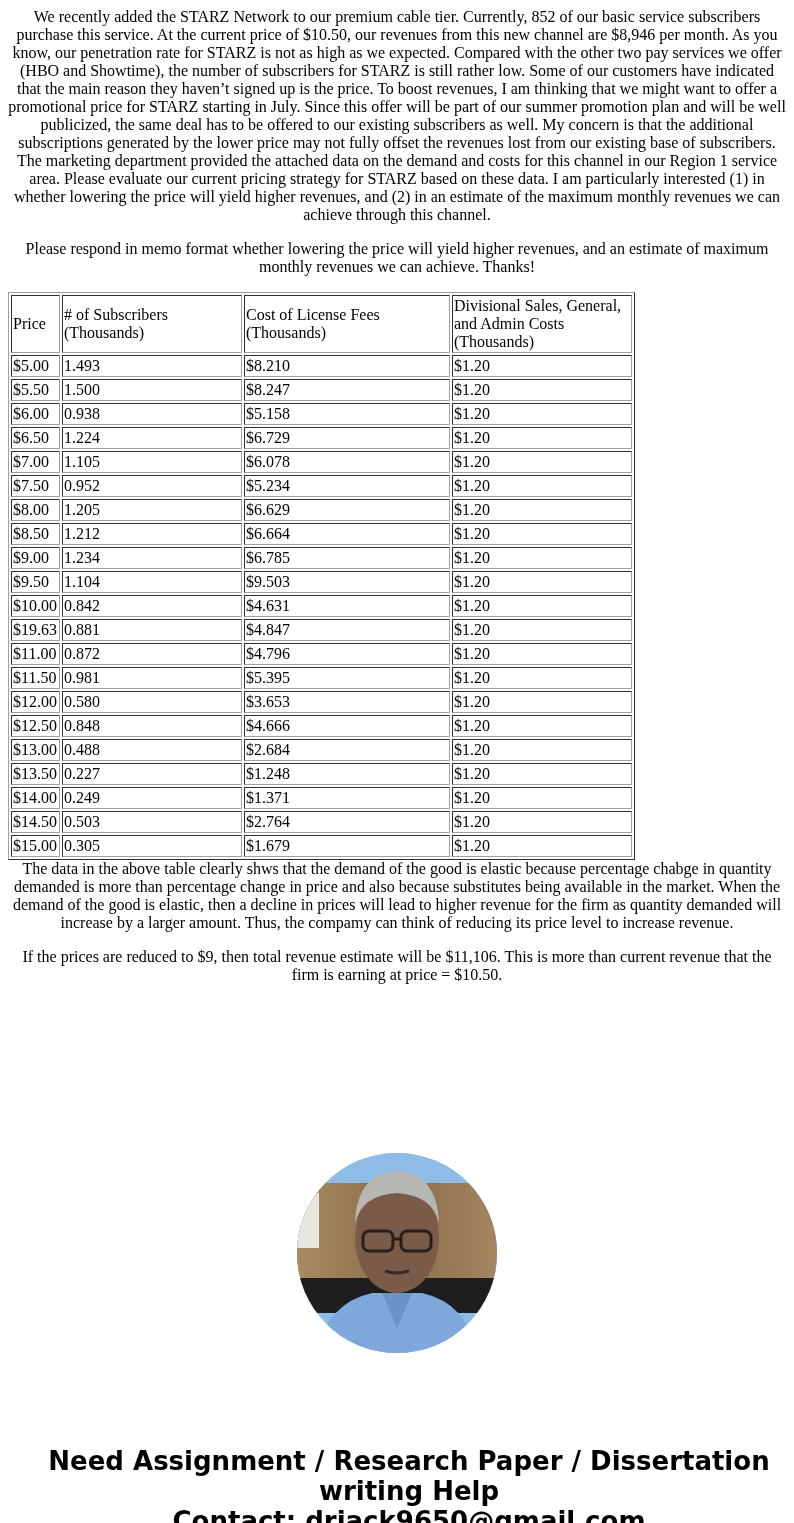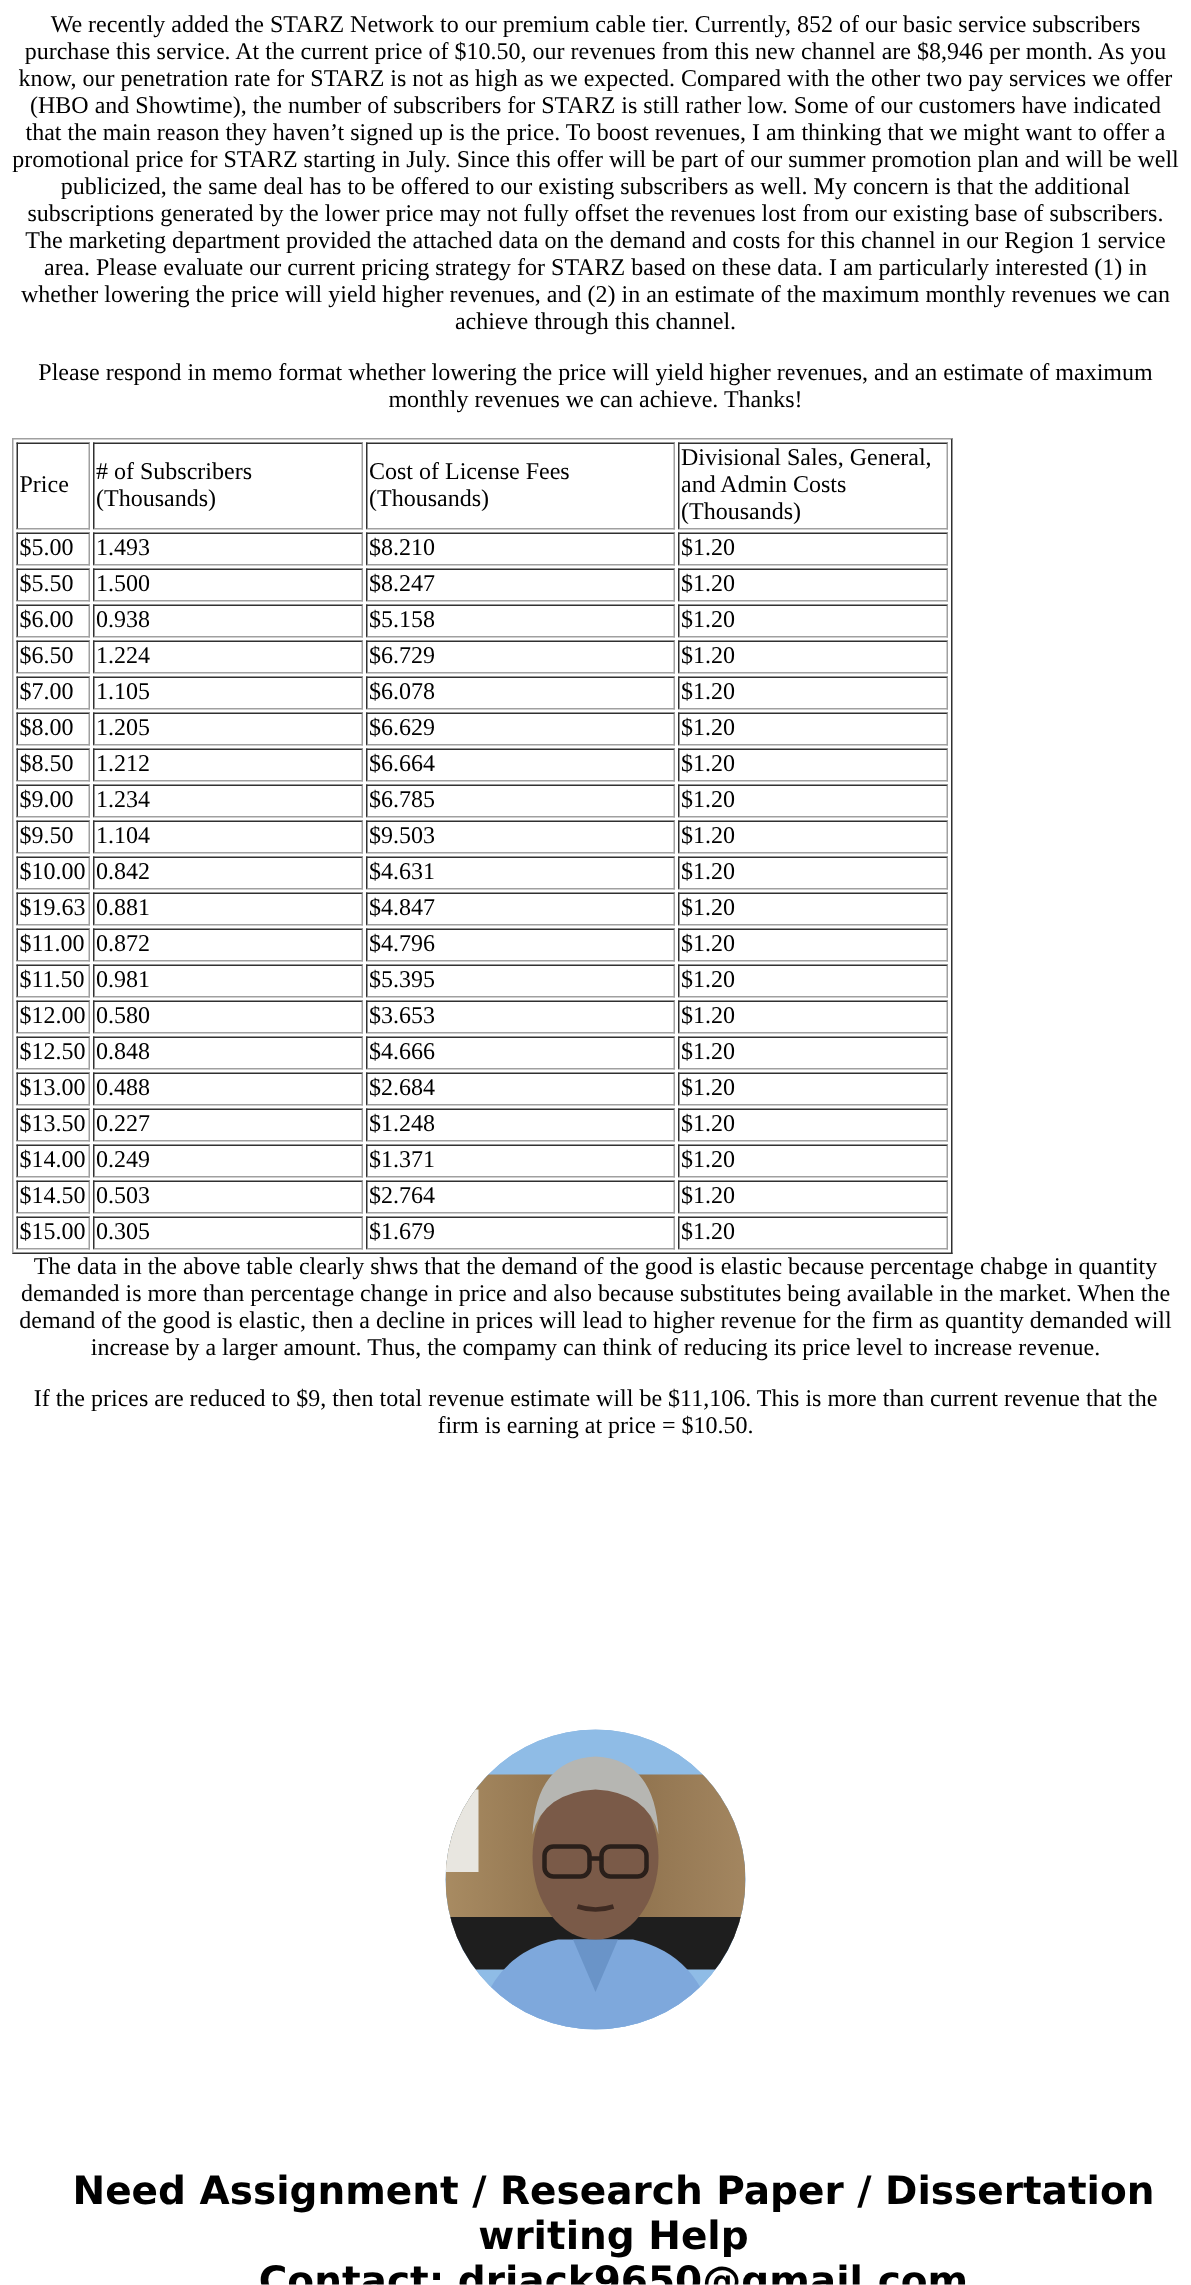--- a/index.html
+++ b/index.html
@@ -114,20 +114,26 @@
         <tr>
           <td>$6.50</td>
           <td>1.224</td>
           <td>$6.729</td>
           <td>$1.20</td>
         </tr>
         <tr>
           <td>$7.00</td>
           <td>1.105</td>
           <td>$6.078</td>
+          <td>$1.20</td>
+        </tr>
+        <tr>
+          <td>$7.50</td>
+          <td>0.952</td>
+          <td>$5.234</td>
           <td>$1.20</td>
         </tr>
         <tr>
           <td>$8.00</td>
           <td>1.205</td>
           <td>$6.629</td>
           <td>$1.20</td>
         </tr>
         <tr>
           <td>$8.50</td>

